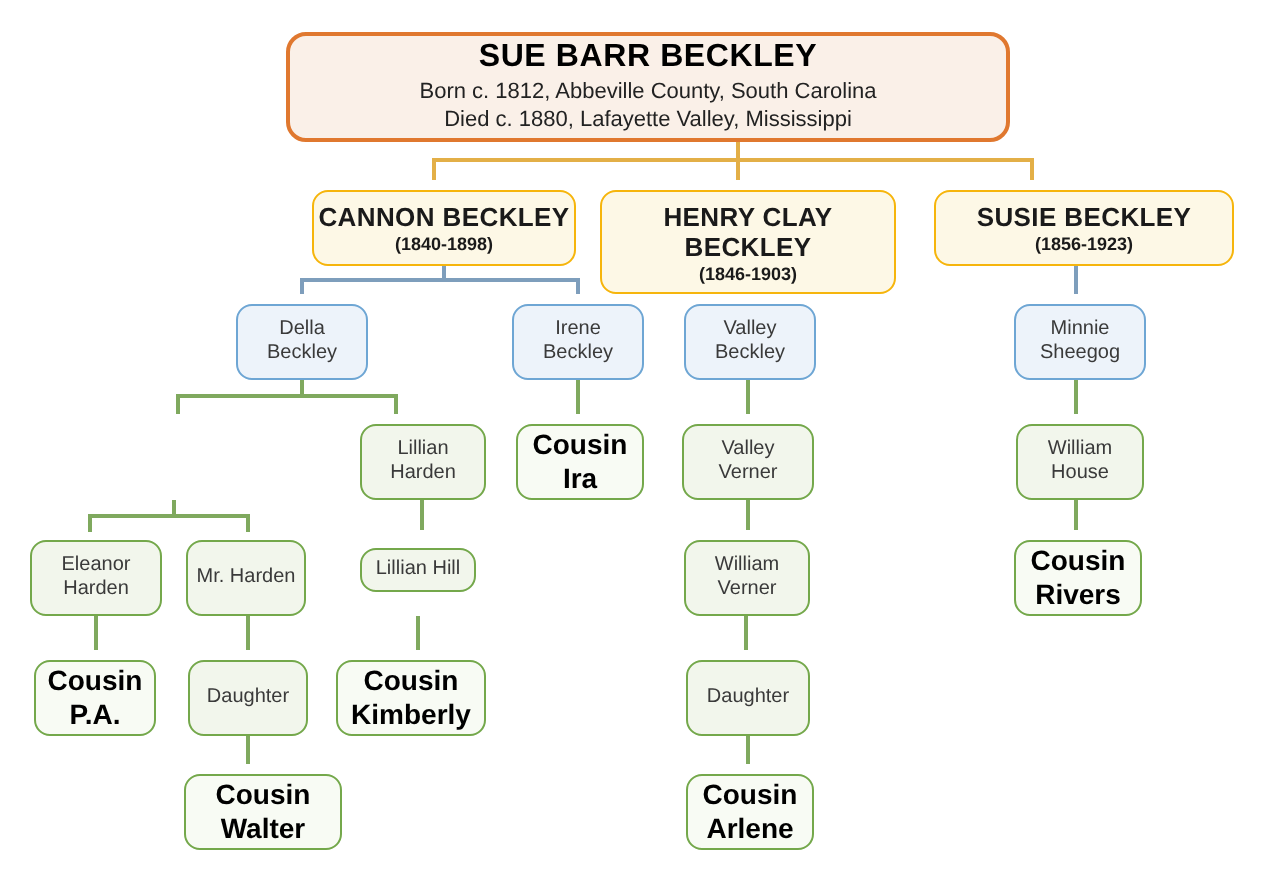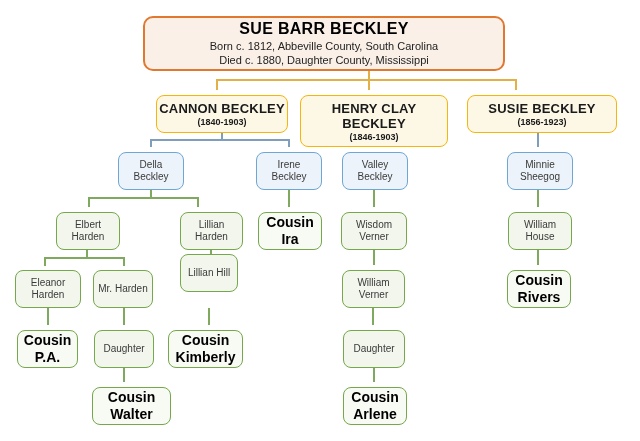--- a/index.html
+++ b/index.html
@@ -82,26 +82,26 @@
   <div class="ln v green" style="left:123px;top:308px;height:17px"></div>
   <div class="ln v green" style="left:208px;top:308px;height:17px"></div>
   <div class="ln v green" style="left:372px;top:308px;height:17px"></div>
 
   <div class="ln v green" style="left:123px;top:368px;height:14px"></div>
   <div class="ln v green" style="left:373px;top:368px;height:14px"></div>
 
   <div class="node orange" style="left:143px;top:16px;width:362px;height:55px">
     <div class="rt-title">SUE BARR BECKLEY</div>
     <div class="rt-sub">Born c. 1812, Abbeville County, South Carolina</div>
-    <div class="rt-sub">Died c. 1880, Daughter County, Mississippi</div>
+    <div class="rt-sub">Died c. 1880, Lafayette Valley, Mississippi</div>
   </div>
 
   <div class="node yellow" style="left:156px;top:95px;width:132px;height:38px">
     <div class="g2nm">CANNON BECKLEY</div>
-    <div class="g2dt">(1840-1903)</div>
+    <div class="g2dt">(1840-1898)</div>
   </div>
   <div class="node yellow" style="left:300px;top:95px;width:148px;height:52px">
     <div class="g2nm">HENRY CLAY BECKLEY</div>
     <div class="g2dt">(1846-1903)</div>
   </div>
   <div class="node yellow" style="left:467px;top:95px;width:150px;height:38px">
     <div class="g2nm">SUSIE BECKLEY</div>
     <div class="g2dt">(1856-1923)</div>
   </div>
 
@@ -111,43 +111,40 @@
   <div class="node blue" style="left:256px;top:152px;width:66px;height:38px">
     <div class="nm">Irene Beckley</div>
   </div>
   <div class="node blue" style="left:342px;top:152px;width:66px;height:38px">
     <div class="nm">Valley Beckley</div>
   </div>
   <div class="node blue" style="left:507px;top:152px;width:66px;height:38px">
     <div class="nm">Minnie Sheegog</div>
   </div>
 
-  <div class="node green" style="left:56px;top:212px;width:64px;height:38px">
-    <div class="nm">Elbert Harden</div>
-  </div>
   <div class="node green em" style="left:258px;top:212px;width:64px;height:38px">
     <div class="nm">Cousin Ira</div>
   </div>
   <div class="node green" style="left:180px;top:212px;width:63px;height:38px">
     <div class="nm">Lillian Harden</div>
   </div>
   <div class="node green" style="left:341px;top:212px;width:66px;height:38px">
-    <div class="nm">Wisdom Verner</div>
+    <div class="nm">Valley Verner</div>
   </div>
   <div class="node green" style="left:508px;top:212px;width:64px;height:38px">
     <div class="nm">William House</div>
   </div>
 
   <div class="node green" style="left:15px;top:270px;width:66px;height:38px">
     <div class="nm">Eleanor Harden</div>
   </div>
   <div class="node green" style="left:93px;top:270px;width:60px;height:38px">
     <div class="nm">Mr. Harden</div>
   </div>
-  <div class="node green" style="left:180px;top:254px;width:58px;height:38px">
+  <div class="node green" style="left:180px;top:274px;width:58px;height:22px">
     <div class="nm">Lillian Hill</div>
   </div>
   <div class="node green" style="left:342px;top:270px;width:63px;height:38px">
     <div class="nm">William Verner</div>
   </div>
   <div class="node green em" style="left:507px;top:270px;width:64px;height:38px">
     <div class="nm">Cousin Rivers</div>
   </div>
 
   <div class="node green em" style="left:17px;top:330px;width:61px;height:38px">

